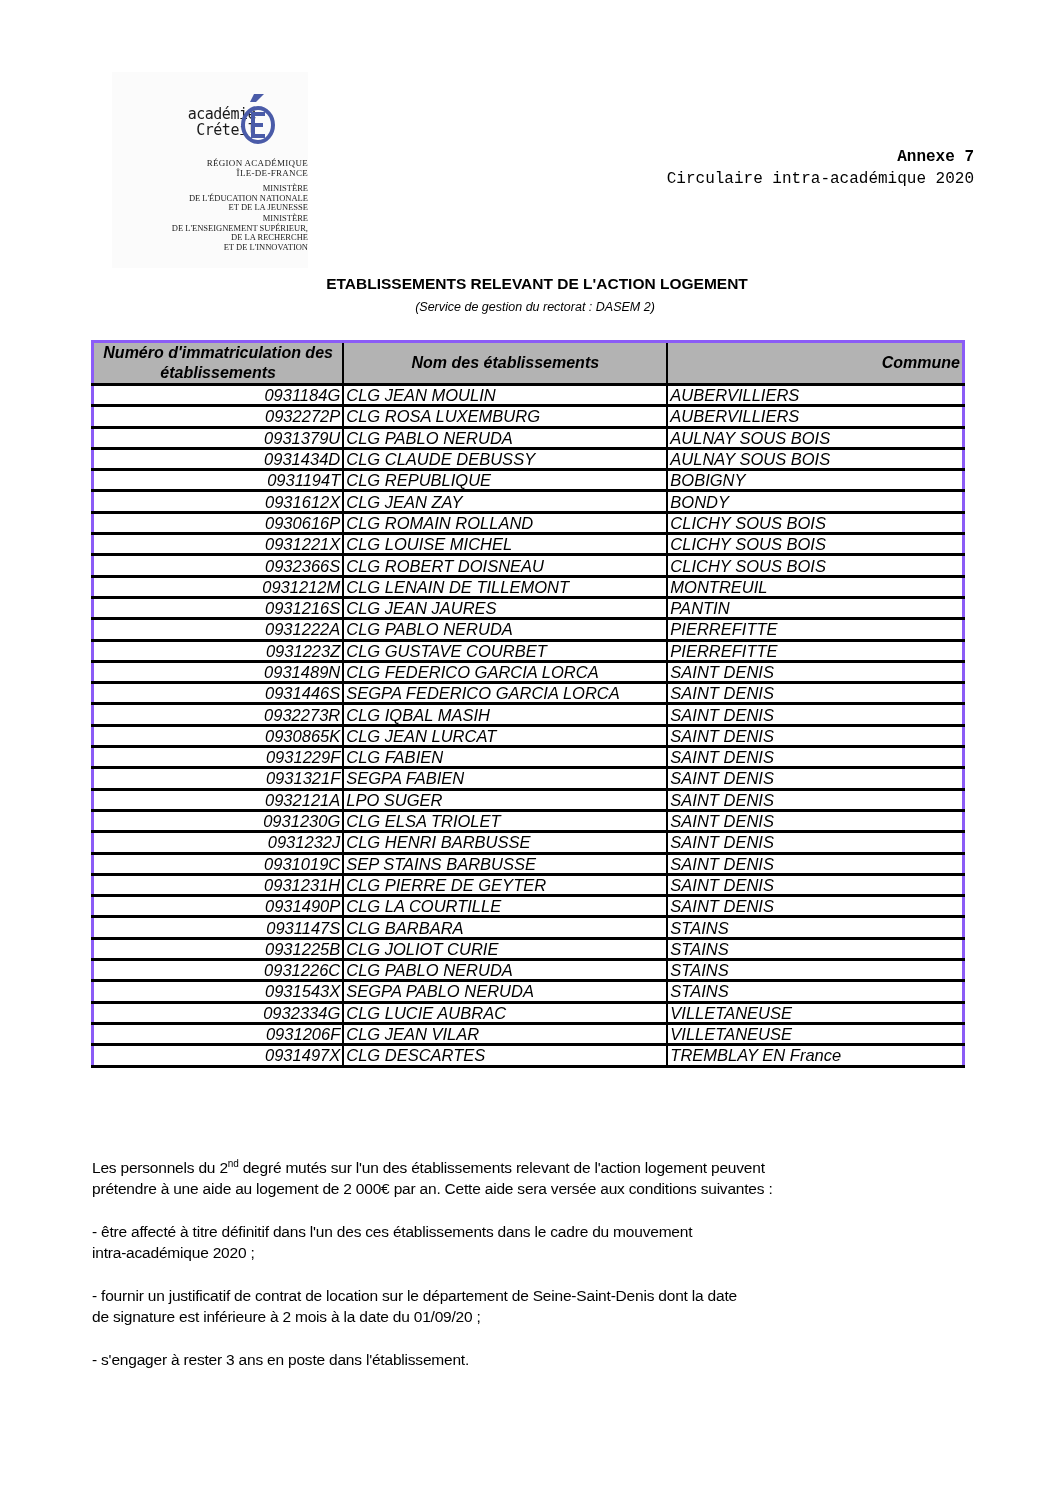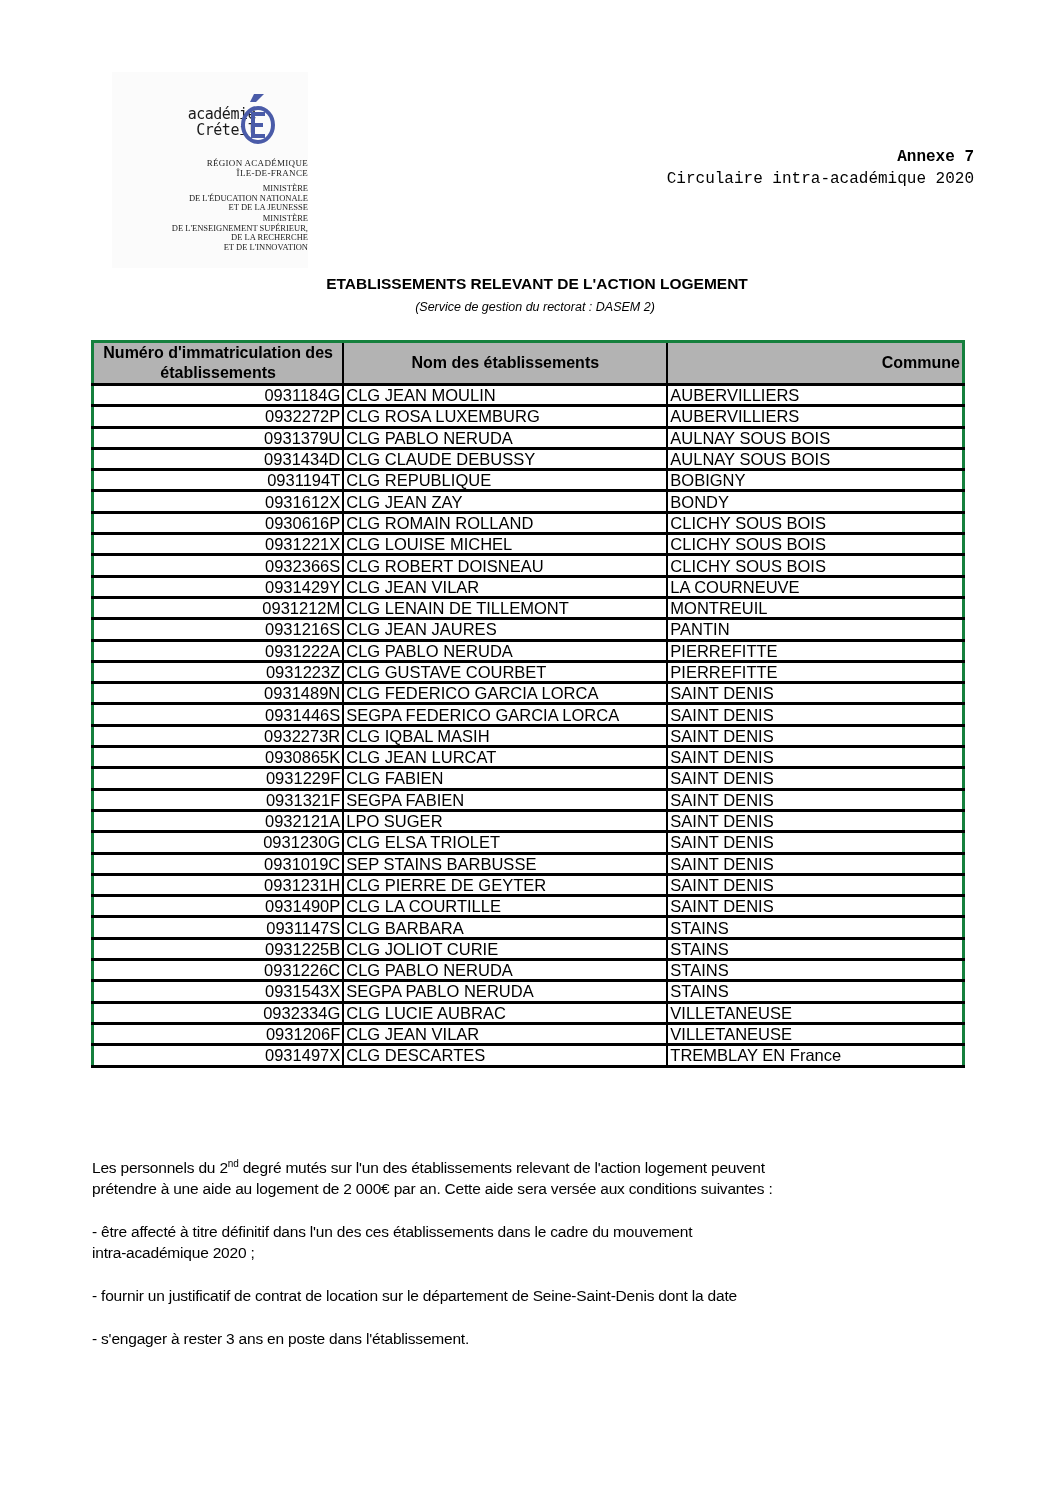--- a/index.html
+++ b/index.html
@@ -11,21 +11,21 @@
   .logo .region { top:86px; font-size:9px; line-height:10px; letter-spacing:0.3px; }
   .logo .min1 { top:112px; font-size:8.5px; line-height:9.5px; }
   .logo .min2 { top:142px; font-size:8.5px; line-height:9.5px; }
 
   .annexe { position:absolute; right:84px; top:146px; text-align:right; font-size:16px; line-height:22px;font-family:Liberation Mono, monospace; }
   .annexe .a1 { font-weight:bold; }
 
   .title { position:absolute; left:0; width:1074px; top:275px; text-align:center; font-weight:bold; font-size:15.5px; }
   .subtitle { position:absolute; left:0; width:1070px; top:300px; text-align:center; font-style:italic; font-size:12.5px; }
 
-  table.grid { position:absolute; left:91px; top:340px; width:874px; border-collapse:collapse; border:3px solid #15803d; }
+  table.grid { position:absolute; left:91px; top:340px; width:874px; border-collapse:collapse; border:3px solid #8b5cf6;font-style:italic; }
   table.grid th { background:#b3b3b3; font-weight:bold; font-size:16px; line-height:20px; height:40px; border:2px solid #000; border-bottom:3px solid #000; padding:0 2px; }
   table.grid td { font-size:16.5px; height:18.3px; line-height:18px; border-left:2px solid #000; border-right:2px solid #000; border-bottom:3px solid #000; padding:0 2px; white-space:nowrap; }
   table.grid td.code { text-align:right;margin-top:12px; }
   .c1 { width:254px; } .c2 { width:322px; } .c3 { width:300px;text-align:right; }
 
   .body-text { position:absolute; left:92px; top:1157px; width:800px; font-size:15.5px; line-height:21px; letter-spacing:-0.2px; }
   .body-text p { margin:0 0 22px 0; }
   .body-text sup { font-size:10px; line-height:0; }
 </style>
 </head>
@@ -117,25 +117,20 @@
         <td class="code">0931221X</td>
         <td>CLG LOUISE MICHEL</td>
         <td>CLICHY SOUS BOIS</td>
       </tr>
       <tr>
         <td class="code">0932366S</td>
         <td>CLG ROBERT DOISNEAU</td>
         <td>CLICHY SOUS BOIS</td>
       </tr>
       <tr>
-        <td class="code">0931429Y</td>
-        <td>CLG JEAN VILAR</td>
-        <td>LA COURNEUVE</td>
-      </tr>
-      <tr>
         <td class="code">0931212M</td>
         <td>CLG LENAIN DE TILLEMONT</td>
         <td>MONTREUIL</td>
       </tr>
       <tr>
         <td class="code">0931216S</td>
         <td>CLG JEAN JAURES</td>
         <td>PANTIN</td>
       </tr>
       <tr>
@@ -182,20 +177,25 @@
         <td class="code">0932121A</td>
         <td>LPO SUGER</td>
         <td>SAINT DENIS</td>
       </tr>
       <tr>
         <td class="code">0931230G</td>
         <td>CLG ELSA TRIOLET</td>
         <td>SAINT DENIS</td>
       </tr>
       <tr>
+        <td class="code">0931232J</td>
+        <td>CLG HENRI BARBUSSE</td>
+        <td>SAINT DENIS</td>
+      </tr>
+      <tr>
         <td class="code">0931019C</td>
         <td>SEP STAINS BARBUSSE</td>
         <td>SAINT DENIS</td>
       </tr>
       <tr>
         <td class="code">0931231H</td>
         <td>CLG PIERRE DE GEYTER</td>
         <td>SAINT DENIS</td>
       </tr>
       <tr>
@@ -245,17 +245,18 @@
   <p>
     <span>Les personnels du 2</span><sup>nd</sup><span> degré mutés sur l'un des établissements relevant de l'action logement peuvent</span><br>
     <span> prétendre à une aide au logement de 2 000€ par an. Cette aide sera versée aux conditions suivantes :</span>
   </p>
   <p>
     <span>- être affecté à titre définitif dans l'un des ces établissements dans le cadre du mouvement</span><br>
     <span>intra-académique 2020 ;</span>
   </p>
   <p>
     <span>- fournir un justificatif de contrat de location sur le département de Seine-Saint-Denis dont la date</span><br>
+    <span>de signature est inférieure à 2 mois à la date du 01/09/20 ;</span>
   </p>
   <p>
     <span>- s'engager à rester 3 ans en poste dans l'établissement.</span>
   </p>
 </div>
 
 </body></html>

